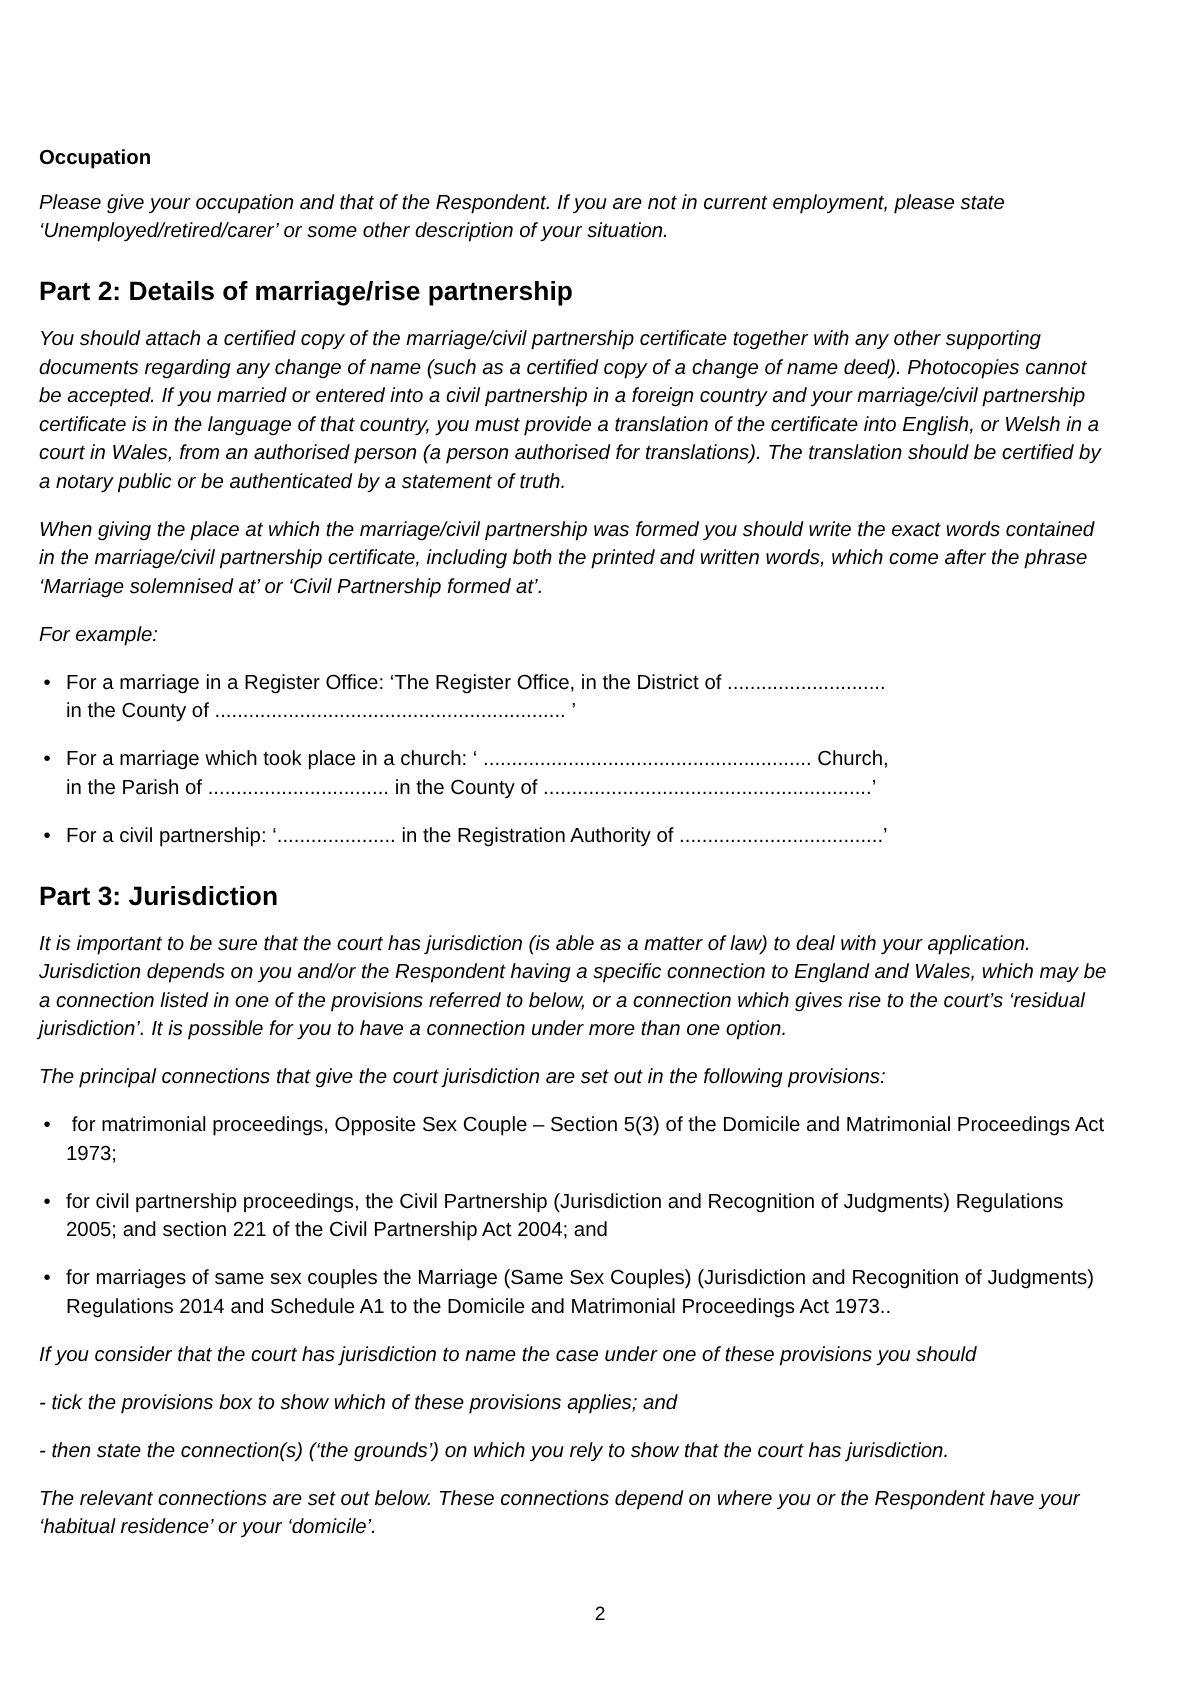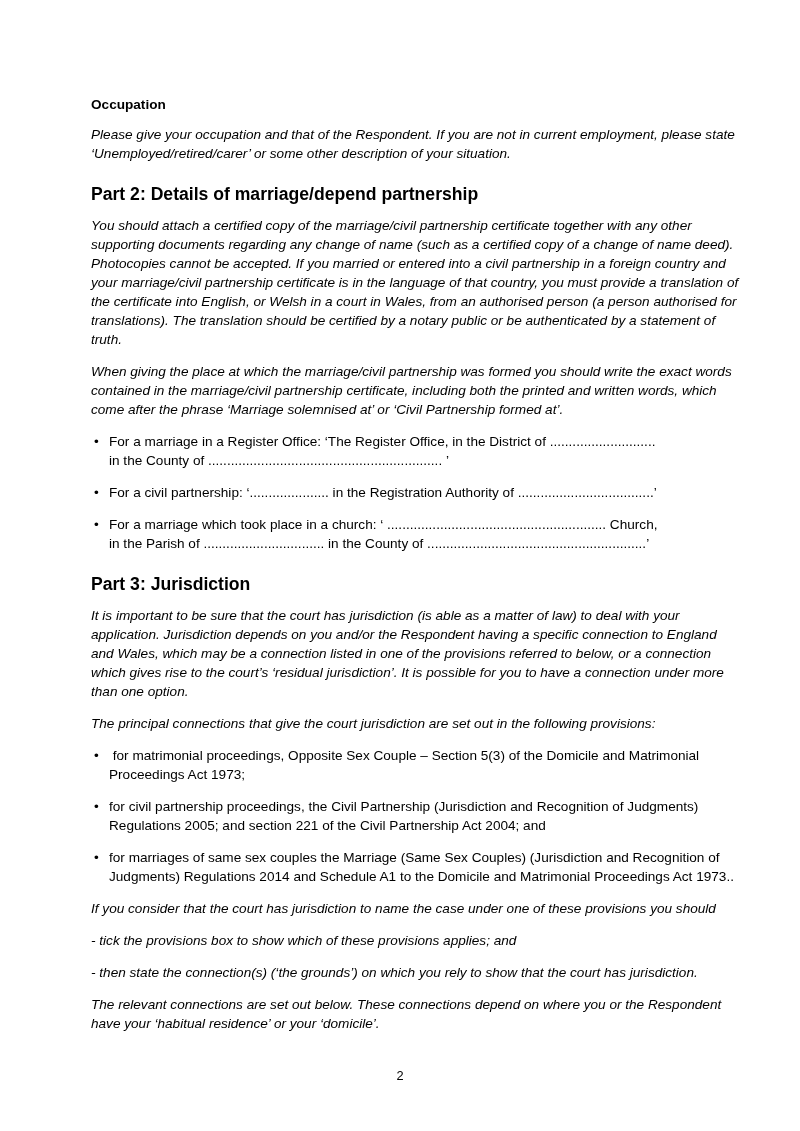--- a/index.html
+++ b/index.html
@@ -9,21 +9,21 @@
     height: 1131px;
     background: #ffffff;
     color: #000000;
     font-family: "Liberation Sans", "DejaVu Sans", sans-serif;
     overflow: hidden;
     box-sizing: border-box;
   }
   .content {
     box-sizing: border-box;
     width: 800px;
-    padding: 95px 59px 0 91px;
+    padding: 95px 59px 0 26px;
     font-size: 13.6px;
     line-height: 19px;
   }
   p { margin: 0 0 13px 0; font-style: italic; }
   .sub-heading {
     font-weight: bold;
     font-size: 13.6px;
     line-height: 19px;
     margin: 0 0 11px 0;
   }
@@ -62,31 +62,32 @@
 </style>
 </head>
 <body>
 
 <div class="page">
   <div class="content">
 
     <div class="sub-heading">Occupation</div>
     <p>Please give your occupation and that of the Respondent. If you are not in current employment, please state ‘Unemployed/retired/carer’ or some other description of your situation.</p>
 
-    <div class="part-heading">Part 2: Details of marriage/depend partnership</div>
+    <div class="part-heading">Part 2: Details of marriage/rise partnership</div>
 
     <p>You should attach a certified copy of the marriage/civil partnership certificate together with any other supporting documents regarding any change of name (such as a certified copy of a change of name deed). Photocopies cannot be accepted. If you married or entered into a civil partnership in a foreign country and your marriage/civil partnership certificate is in the language of that country, you must provide a translation of the certificate into English, or Welsh in a court in Wales, from an authorised person (a person authorised for translations). The translation should be certified by a notary public or be authenticated by a statement of truth.</p>
     <p>When giving the place at which the marriage/civil partnership was formed you should write the exact words contained in the marriage/civil partnership certificate, including both the printed and written words, which come after the phrase ‘Marriage solemnised at’ or ‘Civil Partnership formed at’.</p>
+    <p>For example:</p>
 
     <ul class="doc-list">
       <li><span class="bullet-text">For a marriage in a Register Office: ‘The Register Office, in the District of ............................
 in the County of .............................................................. ’</span></li>
-      <li><span class="bullet-text">For a civil partnership: ‘..................... in the Registration Authority of ....................................’</span></li>
       <li><span class="bullet-text">For a marriage which took place in a church: ‘ .......................................................... Church,
 in the Parish of ................................ in the County of ..........................................................’</span></li>
+      <li><span class="bullet-text">For a civil partnership: ‘..................... in the Registration Authority of ....................................’</span></li>
     </ul>
 
     <div class="part-heading">Part 3: Jurisdiction</div>
     <p>It is important to be sure that the court has jurisdiction (is able as a matter of law) to deal with your application. Jurisdiction depends on you and/or the Respondent having a specific connection to England and Wales, which may be a connection listed in one of the provisions referred to below, or a connection which gives rise to the court’s ‘residual jurisdiction’. It is possible for you to have a connection under more than one option.</p>
     <p>The principal connections that give the court jurisdiction are set out in the following provisions:</p>
 
     <ul class="doc-list">
       <li><span class="bullet-text"> for matrimonial proceedings, Opposite Sex Couple – Section 5(3) of the Domicile and Matrimonial Proceedings Act 1973;</span></li>
       <li><span class="bullet-text">for civil partnership proceedings, the Civil Partnership (Jurisdiction and Recognition of Judgments) Regulations 2005; and section 221 of the Civil Partnership Act 2004; and</span></li>
       <li><span class="bullet-text">for marriages of same sex couples the Marriage (Same Sex Couples) (Jurisdiction and Recognition of Judgments) Regulations 2014 and Schedule A1 to the Domicile and Matrimonial Proceedings Act 1973..</span></li>

